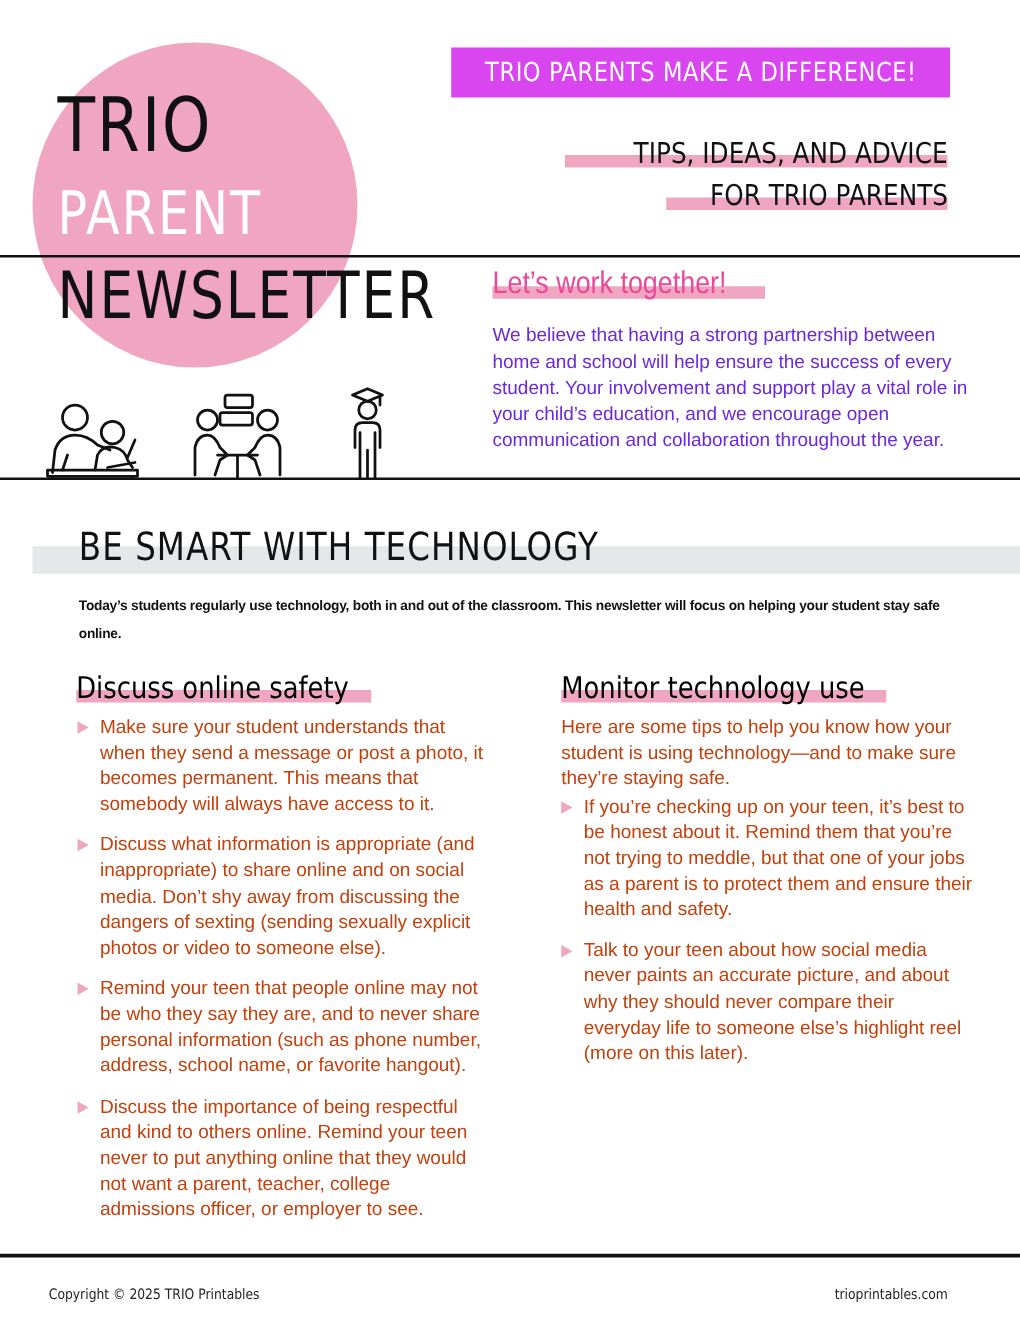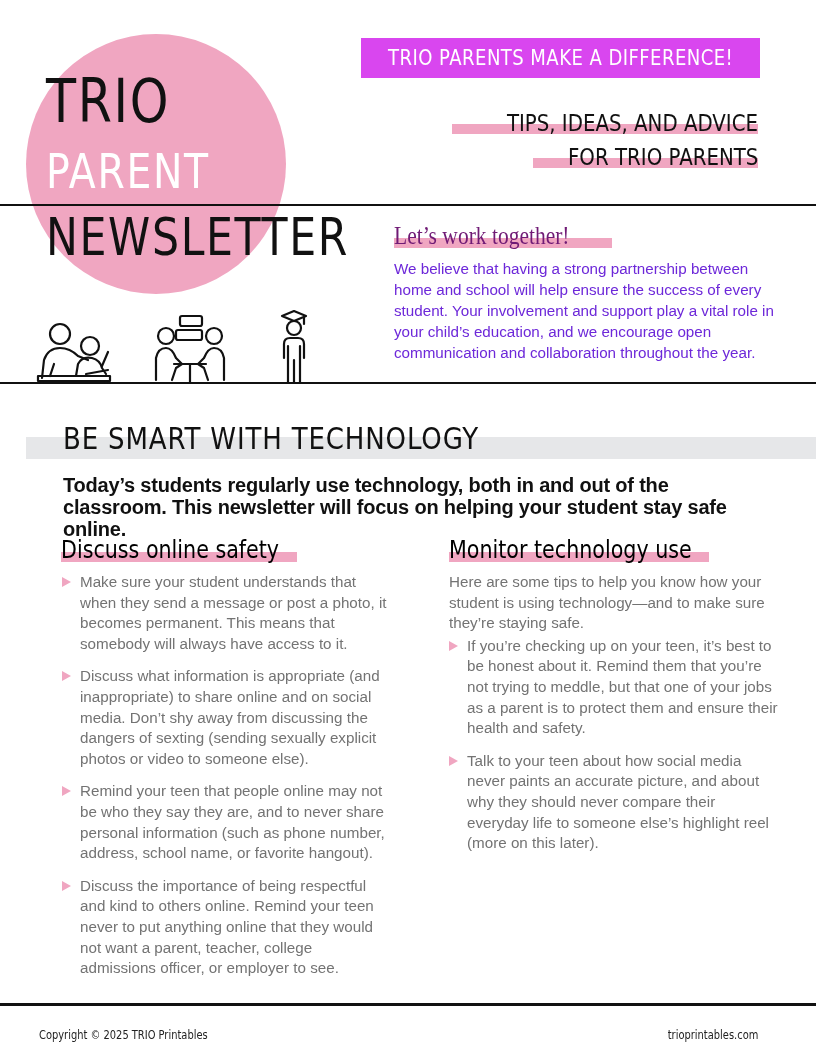--- a/index.html
+++ b/index.html
@@ -33,43 +33,43 @@
     .hl::before { content: ""; position: absolute; left: 0; right: 0; bottom: 2px; height: 10px; background: #f0a6c1; z-index: 0; }
     .hl span { position: relative; z-index: 1; display: inline-block; }
     .tips-line { font-family: "DejaVu Sans", sans-serif; font-size: 23px; color: #111; }
     .tips-line span { transform: scaleX(0.86); transform-origin: right center; }
     .tips-1 { top: 110px; }
     .tips-2 { top: 144px; }
     .tips-1 .hl { padding-left: 14px; }
     .tips-2 .hl { padding-left: 4px; }
 
     
-    .lwt-head { left: 394px; top: 222px; font-family: Liberation Serif, serif; font-size: 25px; color: #701a75; }
+    .lwt-head { left: 394px; top: 212px; font-family: Liberation Sans, sans-serif; font-size: 25px; color: #ec4899; }
     .lwt-head .hl span { transform: scaleX(0.86); transform-origin: left center; }
     .lwt-head .hl { width: 218px; }
     .lwt-body { left: 394px; top: 258px; width: 390px; font-size: 15.2px; line-height: 21px; color: #6d28d9; }
 
     
     .icons { left: 30px; top: 308px; }
 
     
     .band { left: 26px; top: 437px; width: 790px; height: 22px; background: #e6e7e9; }
     .section-title { left: 63px; top: 420px; font-family: "DejaVu Sans", sans-serif; font-size: 31px; letter-spacing: 1px; color: #111; transform: scaleX(0.84); transform-origin: left top; white-space: nowrap; }
 
-    .intro { left: 63px; top: 474px; width: 700px; font-size: 20px; line-height: 22px; font-weight: bold; color: #111; letter-spacing: -0.2px; }
+    .intro { left: 63px; top: 474px; width: 700px; font-size: 11px; line-height: 22px; font-weight: bold; color: #111; letter-spacing: -0.2px; }
 
     
     .col-head { font-family: "DejaVu Sans", sans-serif; font-size: 24px; color: #000000; }
     .col-head .hl span { transform: scaleX(0.86); transform-origin: left center; }
     .col-left-head { left: 61px; top: 536px; }
     .col-left-head .hl { width: 236px; }
     .col-right-head { left: 449px; top: 536px; }
     .col-right-head .hl { width: 260px; }
 
-    .col { width: 330px; font-size: 15.2px; line-height: 20.6px; color: #737373; }
+    .col { width: 330px; font-size: 15.2px; line-height: 20.6px; color: #c2410c; }
     .col-left { left: 62px; top: 572px; }
     .col-right { left: 449px; top: 572px; }
 
     .lead { margin-bottom: 2px; }
     .bullets { list-style: none; }
     .bullet { position: relative; padding-left: 18px; margin-bottom: 12px; }
     .bullet-arrow { position: absolute; left: 0; top: 5px; width: 0; height: 0; border-top: 5px solid transparent; border-bottom: 5px solid transparent; border-left: 9px solid #f0a6c1; }
 
     .footer { top: 1028px; font-family: "DejaVu Sans", sans-serif; font-size: 11.5px; color: #222; transform: scaleX(0.86); white-space: nowrap; }
     .footer-left { left: 39px; transform-origin: left top; }

